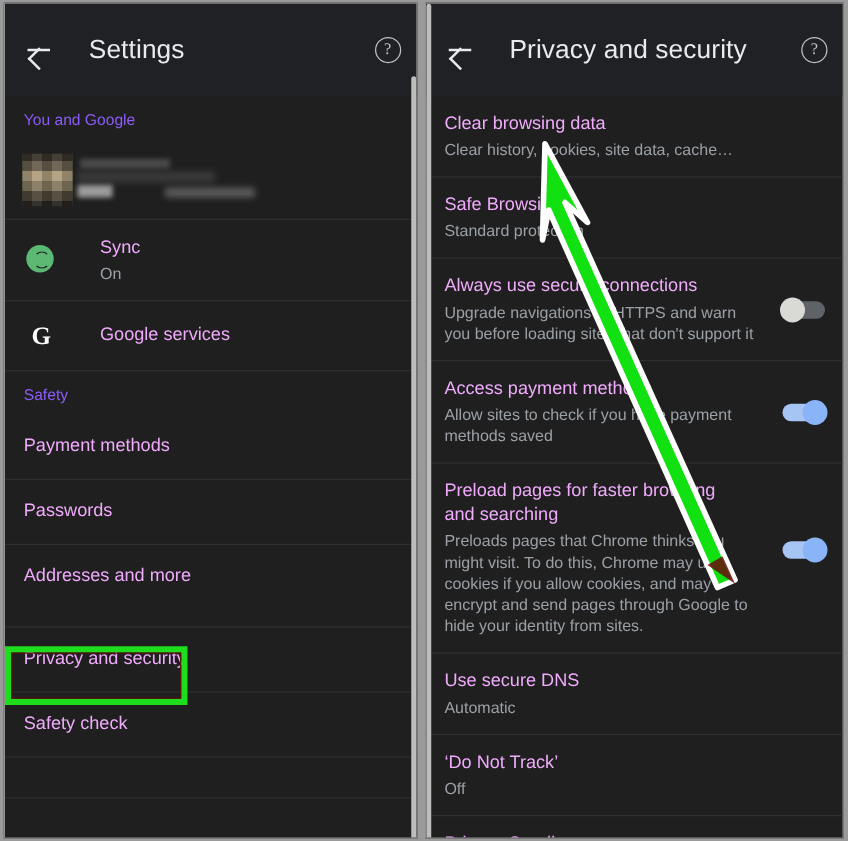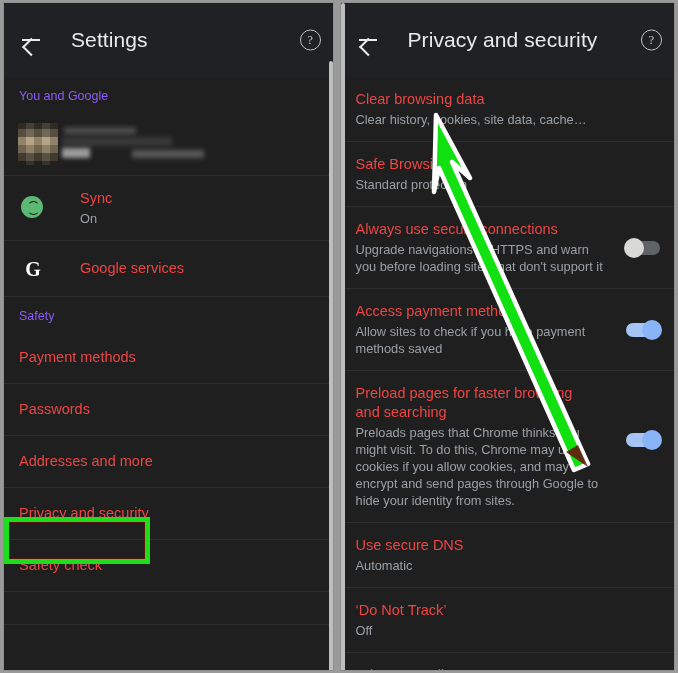--- a/index.html
+++ b/index.html
@@ -99,21 +99,21 @@
 
   .row {
     position: relative;
     padding: 13px 15px 13px 15px;
     border-bottom: 1px solid #2e2f31;
     cursor: pointer;
   }
   .row.icon-row { padding-left: 76px; }
   .row.toggle-row { padding-right: 66px; }
   .row-title {
-    color: #ef4444;
+    color: #f0abfc;
     font-size: 14.5px;
     line-height: 19px;
   }
   .row-sub {
     color: #9aa0a6;
     font-size: 12.8px;
     line-height: 17px;
     margin-top: 2px;
   }
 
@@ -295,21 +295,21 @@
 
 
       <div class="row" style="padding-top:16px;padding-bottom:16px;">
         <div class="row-title">Payment methods</div>
       </div>
 
       <div class="row" style="padding-top:16px;padding-bottom:16px;">
         <div class="row-title">Passwords</div>
       </div>
 
-      <div class="row" style="padding-top:16px;padding-bottom:16px;">
+      <div class="row" style="padding-top:16px;padding-bottom:30px;">
         <div class="row-title">Addresses and more</div>
       </div>
 
       <div class="row" style="padding-top:16px;padding-bottom:16px;">
         <div class="row-title">Privacy and security</div>
       </div>
 
       <div class="row" style="padding-top:16px;padding-bottom:16px;">
         <div class="row-title">Safety check</div>
       </div>

